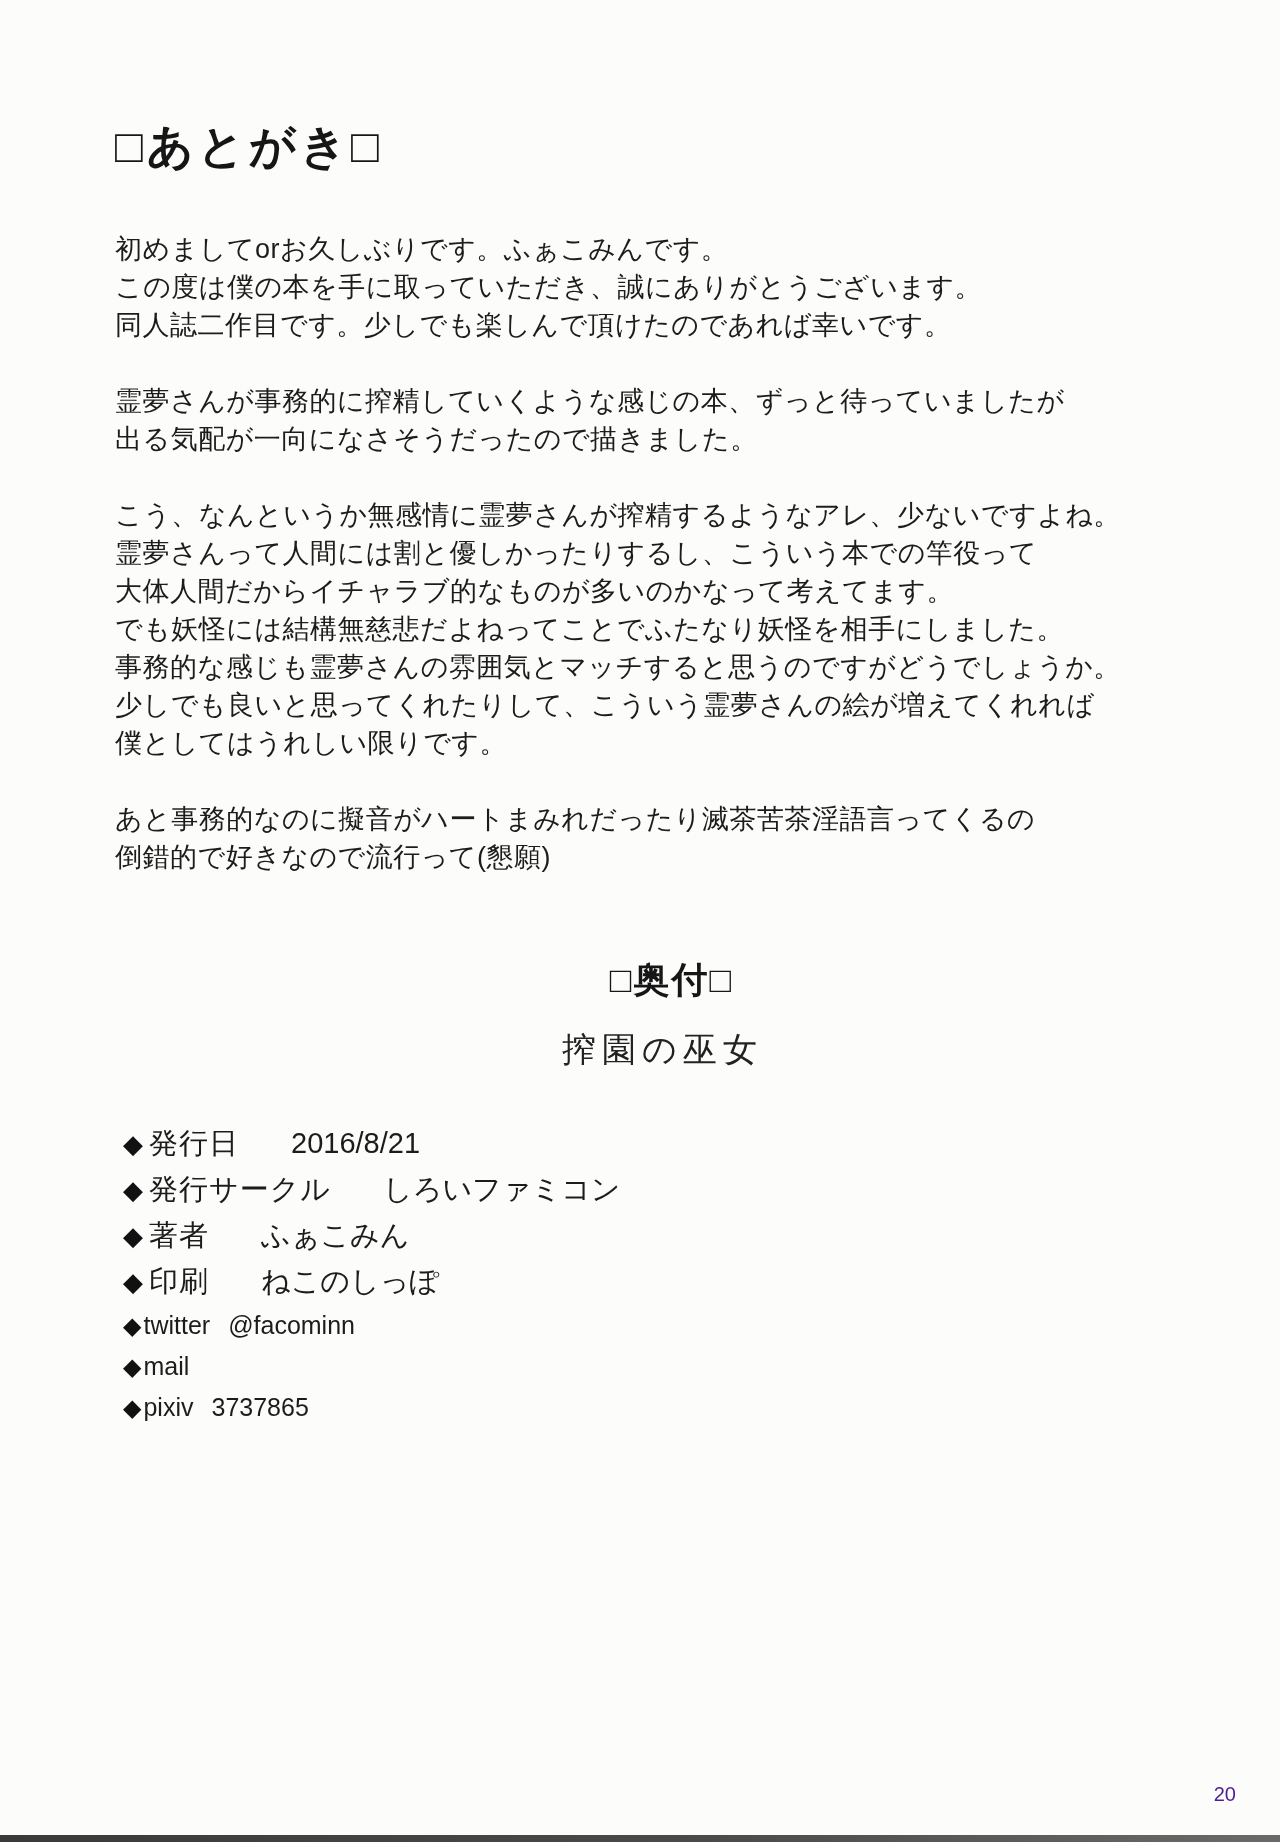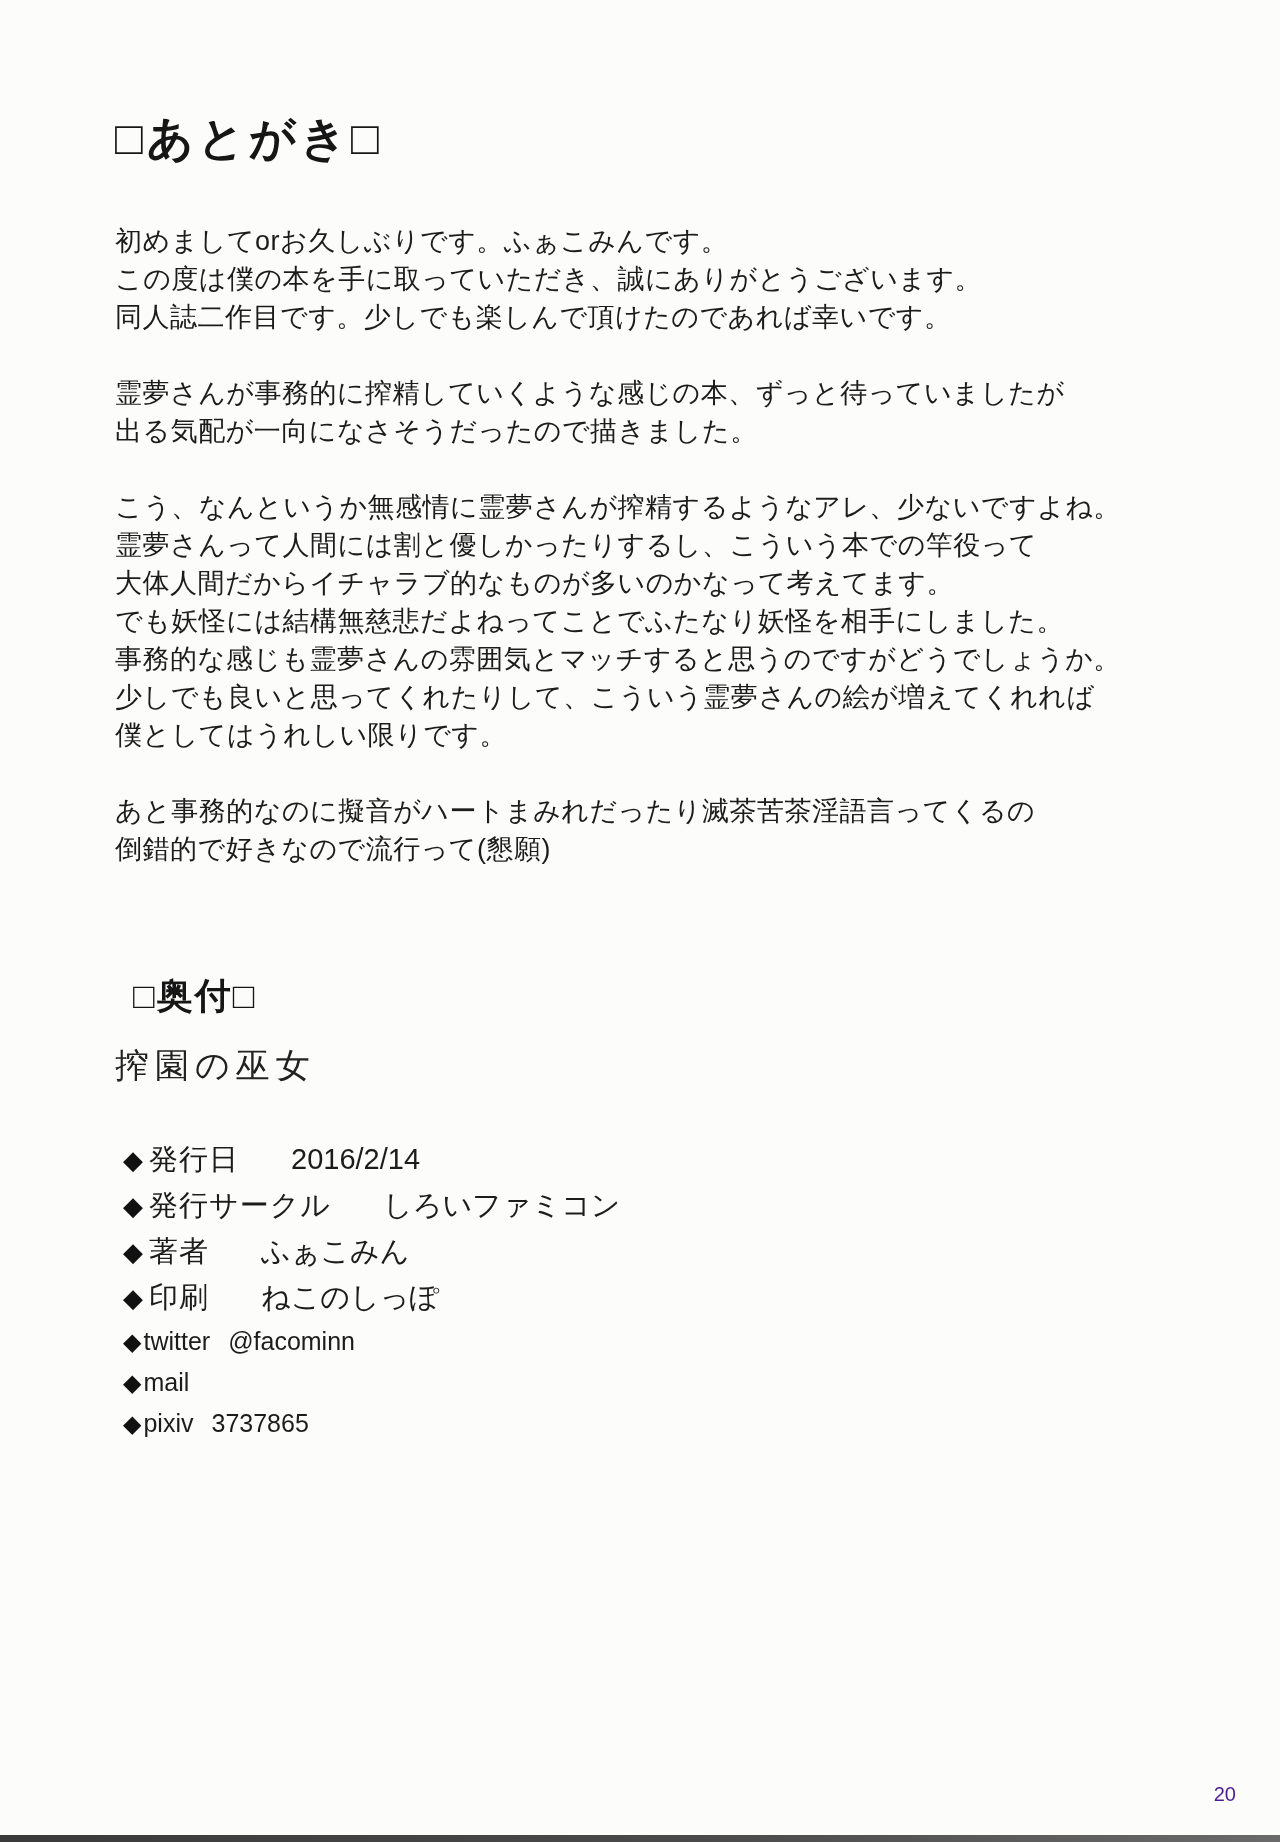--- a/index.html
+++ b/index.html
@@ -17,32 +17,33 @@
     font-family: "Liberation Sans", "DejaVu Sans", sans-serif;
     color: #1c1c1c;
   }
   .content {
     padding: 100px 70px 0 115px;
   }
   .afterword-title {
     font-size: 46px;
     font-weight: bold;
     letter-spacing: 4px;
-    margin: 8px 0 52px 0;
+    margin: 16px 0 52px 0;
     color: #161616;
   }
   .body-text p {
     font-size: 27px;
     line-height: 38px;
     margin: 0 0 38px 0;
     white-space: pre-line;
     letter-spacing: 0.5px;
   }
   .colophon {
-    margin-top: 104px;
+    margin-top: 80px;
+    text-align: center;
   }
   .colophon-title {
     font-size: 36px;
     font-weight: bold;
     letter-spacing: 2px;
     margin: 0 0 22px 18px;
     color: #161616;
   }
   .book-title {
     font-family: "Liberation Serif", "DejaVu Serif", serif;
@@ -124,21 +125,21 @@
     </div>
 
     <div class="colophon">
       <h2 class="colophon-title">□奥付□</h2>
       <div class="book-title">搾園の巫女</div>
 
       <div class="entries">
         <div class="entry jp">
           <span class="diamond">◆</span>
           <span class="entry-label">発行日</span>
-          <span class="entry-value">2016/2/14</span>
+          <span class="entry-value">2016/8/21</span>
         </div>
         <div class="entry jp">
           <span class="diamond">◆</span>
           <span class="entry-label">発行サークル</span>
           <span class="entry-value">しろいファミコン</span>
         </div>
         <div class="entry jp">
           <span class="diamond">◆</span>
           <span class="entry-label">著者</span>
           <span class="entry-value">ふぁこみん</span>

